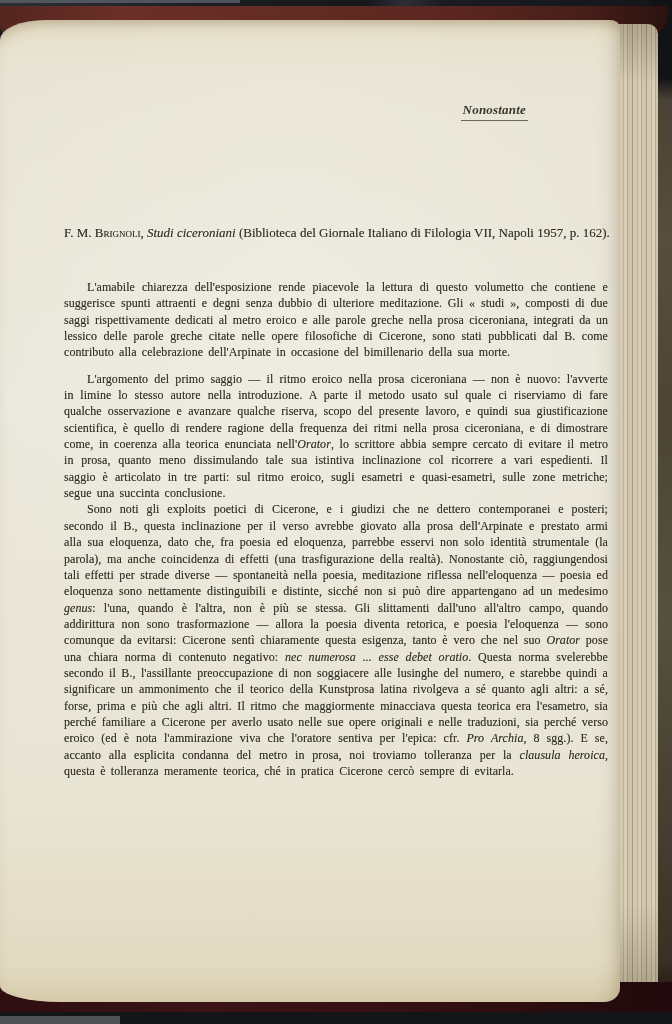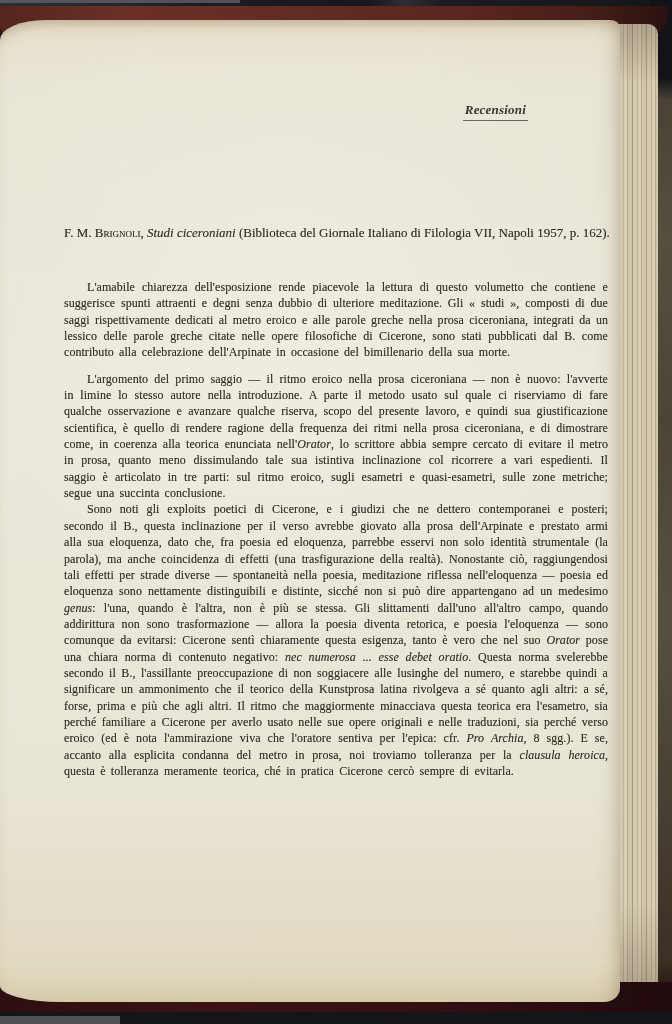--- a/index.html
+++ b/index.html
@@ -72,21 +72,21 @@
   <div class="top-bar-glint"></div>
   <div class="right-strip"></div>
   <div class="spine-band"></div>
   <div class="page-stack"></div>
   <div class="bottom-band"></div>
   <div class="bottom-black"></div>
   <div class="bottom-gray"></div>
 
   <div class="page">
     <div class="running-head">
-      <span class="head-label">Recensioni</span>
+      <span class="head-label">Nonostante</span>
     </div>
 
     <div class="title-block"><span>F. M. </span><span class="sc">Brignoli</span><span>, </span><span class="it">Studi ciceroniani</span><span> (Biblioteca del Giornale Italiano di Filologia VII, Napoli 1957, p. 162).</span></div>
 
     <div class="bodytext">
         <p><span>L'amabile chiarezza dell'esposizione rende piacevole la lettura di questo volumetto che contiene e suggerisce spunti attraenti e degni senza dubbio di ulteriore meditazione. Gli « studi », composti di due saggi rispettivamente dedicati al metro eroico e alle parole greche nella prosa ciceroniana, integrati da un lessico delle parole greche citate nelle opere filosofiche di Cicerone, sono stati pubblicati dal B. come contributo alla celebrazione dell'Arpinate in occasione del bimillenario della sua morte.</span></p>
         <p><span>L'argomento del primo saggio — il ritmo eroico nella prosa ciceroniana — non è nuovo: l'avverte in limine lo stesso autore nella introduzione. A parte il metodo usato sul quale ci riserviamo di fare qualche osservazione e avanzare qualche riserva, scopo del presente lavoro, e quindi sua giustificazione scientifica, è quello di rendere ragione della frequenza dei ritmi nella prosa ciceroniana, e di dimostrare come, in coerenza alla teorica enunciata nell'</span><span class="it">Orator</span><span>, lo scrittore abbia sempre cercato di evitare il metro in prosa, quanto meno dissimulando tale sua istintiva inclinazione col ricorrere a vari espedienti. Il saggio è articolato in tre parti: sul ritmo eroico, sugli esametri e quasi-esametri, sulle zone metriche; segue una succinta conclusione.</span></p>
         <p><span>Sono noti gli exploits poetici di Cicerone, e i giudizi che ne dettero contemporanei e posteri; secondo il B., questa inclinazione per il verso avrebbe giovato alla prosa dell'Arpinate e prestato armi alla sua eloquenza, dato che, fra poesia ed eloquenza, parrebbe esservi non solo identità strumentale (la parola), ma anche coincidenza di effetti (una trasfigurazione della realtà). Nonostante ciò, raggiungendosi tali effetti per strade diverse — spontaneità nella poesia, meditazione riflessa nell'eloquenza — poesia ed eloquenza sono nettamente distinguibili e distinte, sicché non si può dire appartengano ad un medesimo </span><span class="it">genus</span><span>: l'una, quando è l'altra, non è più se stessa. Gli slittamenti dall'uno all'altro campo, quando addirittura non sono trasformazione — allora la poesia diventa retorica, e poesia l'eloquenza — sono comunque da evitarsi: Cicerone sentì chiaramente questa esigenza, tanto è vero che nel suo </span><span class="it">Orator</span><span> pose una chiara norma di contenuto negativo: </span><span class="it">nec numerosa ... esse debet oratio</span><span>. Questa norma svelerebbe secondo il B., l'assillante preoccupazione di non soggiacere alle lusinghe del numero, e starebbe quindi a significare un ammonimento che il teorico della Kunstprosa latina rivolgeva a sé quanto agli altri: a sé, forse, prima e più che agli altri. Il ritmo che maggiormente minacciava questa teorica era l'esametro, sia perché familiare a Cicerone per averlo usato nelle sue opere originali e nelle traduzioni, sia perché verso eroico (ed è nota l'ammirazione viva che l'oratore sentiva per l'epica: cfr. </span><span class="it">Pro Archia</span><span>, 8 sgg.). E se, accanto alla esplicita condanna del metro in prosa, noi troviamo tolleranza per la </span><span class="it">clausula heroica</span><span>, questa è tolleranza meramente teorica, ché in pratica Cicerone cercò sempre di evitarla.</span></p>
       </div>
   </div>

